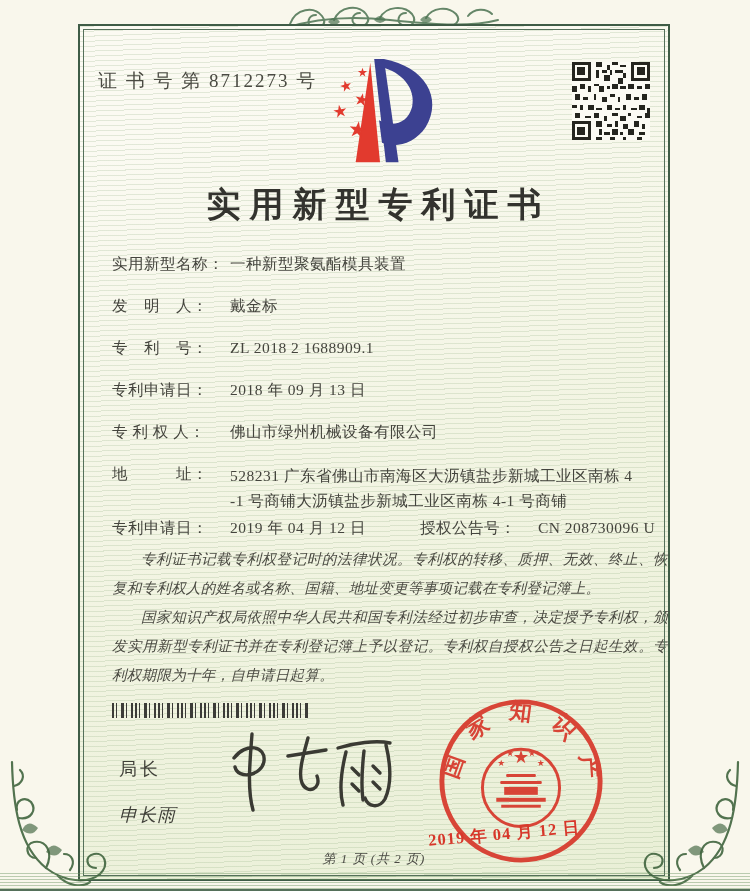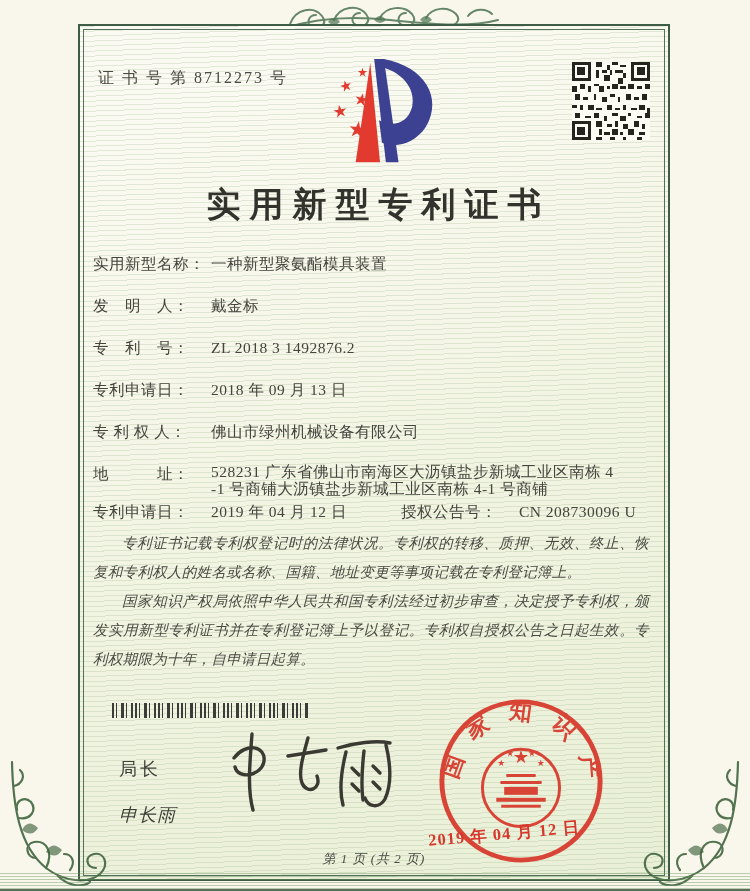--- a/index.html
+++ b/index.html
@@ -20,37 +20,37 @@
     position:absolute;left:78px;top:24px;width:588px;height:853px;
     border:2px solid #3f5c46;
     background:
       repeating-linear-gradient(178deg,rgba(124,160,110,.20) 0 1px,rgba(255,255,255,0) 1px 5px),
       linear-gradient(160deg,#fbfaf2 12%,#f2f4e2 55%,#e9efd6 100%);
   }
   .frame::after{
     content:"";position:absolute;inset:3px;border:1px solid #55705a;pointer-events:none;
   }
   .cert-no{
-    position:absolute;left:18px;top:42px;font-size:16px;letter-spacing:2px;color:#4a4a42;
+    position:absolute;left:18px;top:42px;font-size:19px;letter-spacing:2px;color:#4a4a42;
   }
   .logo{position:absolute;left:228px;top:30px;width:146px;height:112px;}
   .qr{position:absolute;left:492px;top:36px;width:78px;height:78px;}
   .title{
     position:absolute;left:0;top:156px;width:100%;text-align:center;
     font-size:34px;font-weight:bold;letter-spacing:9px;padding-left:9px;box-sizing:border-box;
     color:#33332e;
   }
   .content{
-    position:absolute;left:13px;top:227px;width:556px;
+    position:absolute;left:32px;top:227px;width:556px;
     font-size:15.5px;line-height:22px;letter-spacing:.5px;color:#44443d;
   }
   .row{display:flex;margin-bottom:20px;}
   .row .lbl{flex:0 0 118px;white-space:nowrap;}
   .row .val{flex:1;}
-  .row-address .val{max-width:406px;word-break:break-all;line-height:17px;}
+  .row-address .val{max-width:406px;word-break:break-all;line-height:25px;}
   .row-address{margin-bottom:4px;}
   .row-grant{margin-bottom:0;}
   .row-grant .pair2{margin-left:54px;display:flex;}
   .paras{
     margin-top:6px;font-size:14.5px;line-height:29px;font-style:italic;
     text-align:justify;color:#4a4a42;letter-spacing:.3px;
   }
   .paras p{margin:0;text-indent:2em;}
   .barcode{
     position:absolute;left:32px;top:677px;width:196px;height:15px;
@@ -138,21 +138,21 @@
       <div class="row">
         <span class="lbl">实用新型名称：</span>
         <span class="val">一种新型聚氨酯模具装置</span>
       </div>
       <div class="row">
         <span class="lbl">发　明　人：</span>
         <span class="val">戴金标</span>
       </div>
       <div class="row">
         <span class="lbl">专　利　号：</span>
-        <span class="val">ZL 2018 3 1492876.2</span>
+        <span class="val">ZL 2018 2 1688909.1</span>
       </div>
       <div class="row">
         <span class="lbl">专利申请日：</span>
         <span class="val">2018 年 09 月 13 日</span>
       </div>
       <div class="row">
         <span class="lbl">专 利 权 人：</span>
         <span class="val">佛山市绿州机械设备有限公司</span>
       </div>
       <div class="row row-address">

